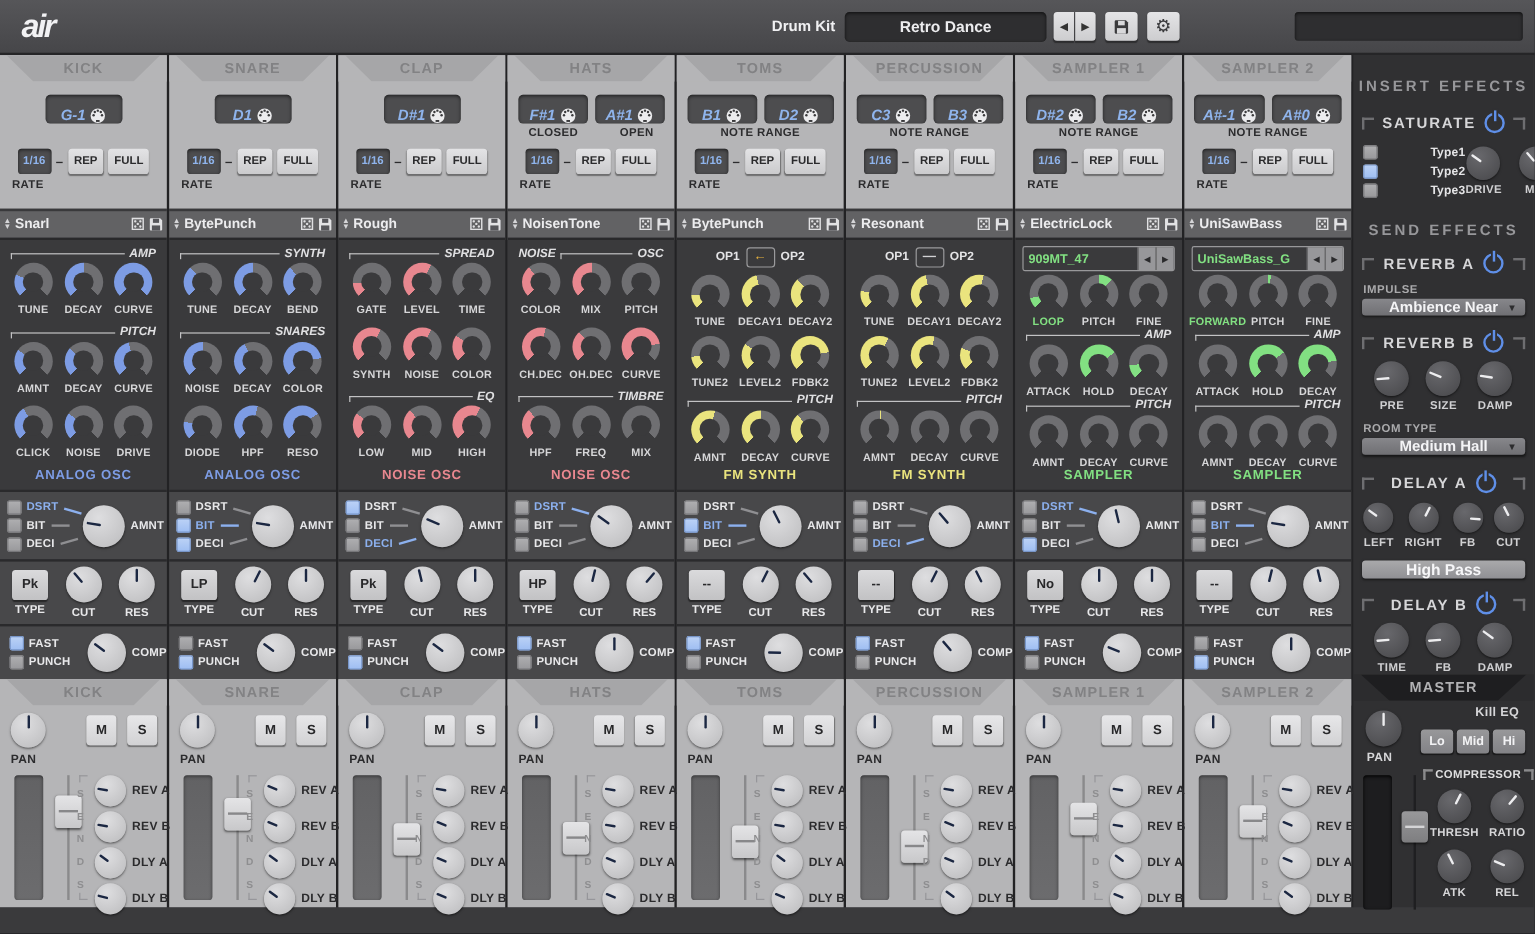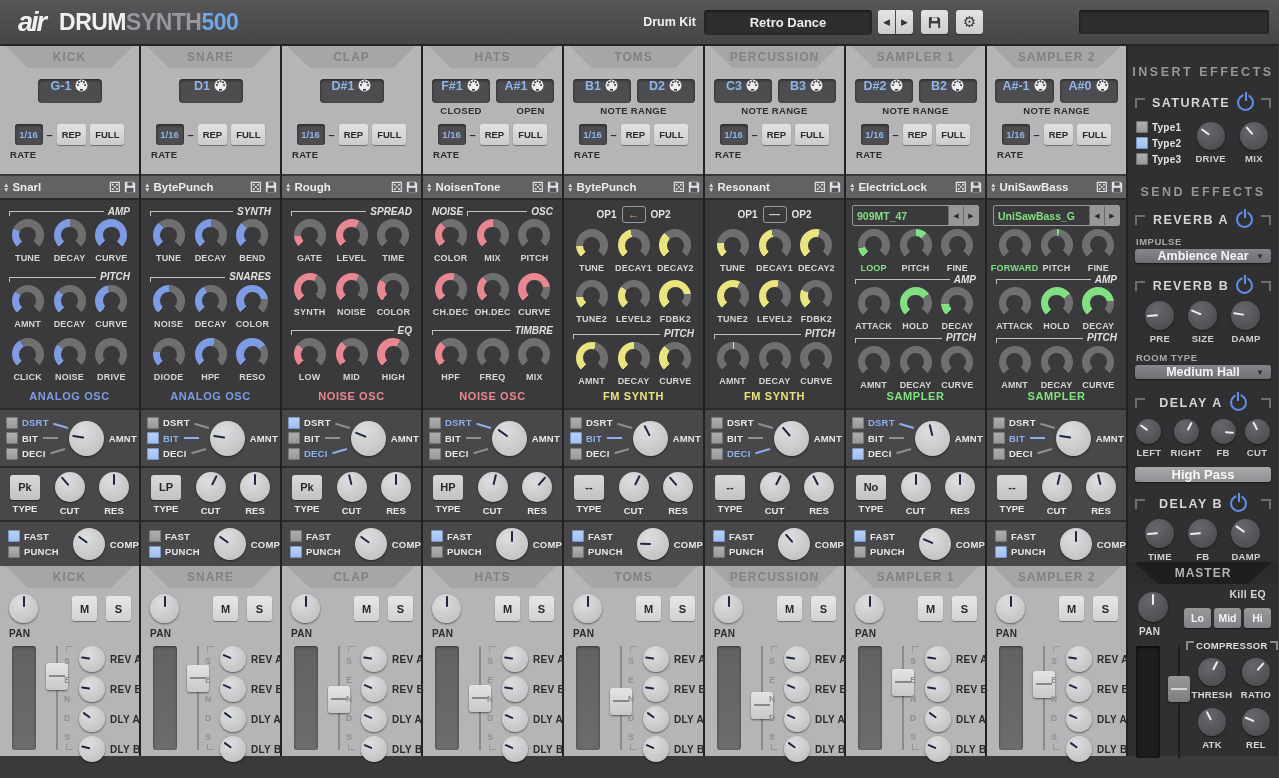--- a/index.html
+++ b/index.html
@@ -41,22 +41,22 @@
   
   .ltsec{background:#b5b5b7;}
   .trapwrap{height:22px;position:relative;background:#b5b5b7;}
   .trap{position:absolute;inset:0;background:#a6a6a8;clip-path:polygon(4% 0,96% 0,80% 100%,20% 100%);}
   .trapname{position:absolute;inset:0;display:flex;align-items:center;justify-content:center;
     color:#828284;font-weight:bold;font-size:12px;letter-spacing:1px;}
 
   
   .sec-top{height:128px;display:flex;flex-direction:column;}
   .noterow{display:flex;justify-content:center;gap:6px;margin-top:11px;padding:0 6px;}
-  .notebtn{background:#4d4d4f;border-radius:4px;height:24px;display:flex;align-items:flex-start;
-    justify-content:center;gap:4px;padding:0 7px;box-shadow:inset 0 1px 3px #0009;min-width:44px;}
+  .notebtn{background:#4d4d4f;border-radius:4px;height:24px;display:flex;align-items:flex-end;
+    justify-content:center;gap:4px;padding:0 7px;box-shadow:inset 0 1px 3px #0009;min-width:44px;font-style:italic;}
   .notebtn.single{min-width:50px;}
   .notetxt{color:#8fb4ec;font-weight:bold;font-size:12.5px;}
   .capsrow{height:15px;display:flex;justify-content:space-around;align-items:center;
     color:#2c2c2e;font-weight:bold;font-size:9.5px;letter-spacing:.3px;}
   .raterow{display:flex;align-items:center;justify-content:center;gap:4px;margin-top:6px;}
   .ratebox{width:28px;height:21px;background:#4d4d4f;border-radius:3px;display:flex;align-items:center;
     justify-content:center;color:#8fb4ec;font-weight:bold;font-size:9.5px;box-shadow:inset 0 1px 3px #0009;}
   .dash{color:#2c2c2e;font-weight:bold;font-size:11px;}
   .lbtn{height:21px;background:linear-gradient(#e3e3e5,#cbcbcd);border-radius:3px;color:#2b2b2d;
     font-weight:bold;font-size:9.5px;display:flex;align-items:center;justify-content:center;
@@ -150,21 +150,21 @@
   .fxcorner{width:8px;height:8px;border-left:2px solid #6e6e71;border-top:2px solid #6e6e71;flex:none;}
   .fxcorner.r{border-left:0;border-right:2px solid #6e6e71;}
   .fxtitle{flex:1;display:flex;align-items:center;justify-content:center;gap:7px;
     font-weight:bold;font-size:12.5px;letter-spacing:1.5px;color:#d6d6d8;}
   .pwr{width:13px;height:13px;border:2px solid #5f8fe8;border-radius:50%;position:relative;display:block;}
   .pwr:before{content:"";position:absolute;left:calc(50% - 1px);top:-4px;width:2px;height:9px;
     background:#5f8fe8;box-shadow:0 0 0 1.5px #303032;}
   .satbody{display:flex;align-items:center;justify-content:space-between;padding:10px 10px 0 8px;}
   .typecol{display:flex;flex-direction:column;gap:4px;}
   .typerow{display:flex;align-items:center;gap:4px;}
-  .typerow .cblab{font-size:10px;color:#e4e4e6;}
+  .typerow .cblab{font-size:10px;color:#e4e4e6;margin-left:40px;}
   .dkcell{display:flex;flex-direction:column;align-items:center;}
   .dkcell .klab{font-weight:bold;font-size:9.5px;color:#d0d0d2;margin-top:3px;letter-spacing:.3px;}
   .dknobs{display:flex;justify-content:center;gap:14px;}
   .fldlab{font-weight:bold;font-size:9.5px;letter-spacing:.5px;color:#aaaaac;margin:8px 0 2px 8px;}
   .dropdown{height:21px;margin:0 7px;background:linear-gradient(#87878b,#6f6f73);border-radius:3px;
     display:flex;align-items:center;justify-content:center;color:#f4f4f6;font-weight:bold;font-size:12.5px;
     position:relative;box-shadow:0 1px 2px #0008;}
   .dropdown .dd{position:absolute;right:7px;font-size:8px;color:#2c2c2e;}
   .bigbtn{height:22px;margin:9px 7px 0 7px;background:linear-gradient(#a9a9ab,#909094);border-radius:3px;
     display:flex;align-items:center;justify-content:center;color:#f6f6f8;font-weight:bold;font-size:13px;
@@ -185,21 +185,20 @@
   .cbr.r{border-right:2px solid #8a8a8c;margin-left:2px;}
 </style>
 </head>
 <body>
 
 <div id="app">
 
 
   <div id="phead">
     <span id="logo">air</span>
-    <span id="brand"><span class="b1">DRUM</span><span class="b2">SYNTH</span><span class="b3">500</span></span>
     <span id="kitlabel">Drum Kit</span>
     <div id="kitsel">Retro Dance</div>
     <div class="hbtn arrow l">◀</div>
     <div class="hbtn arrow r">▶</div>
     <div class="hbtn sq">
       <svg width="13" height="13" viewBox="0 0 14 14">
           <path d="M1 2 q0-1 1-1 h9 l2 2 v9 q0 1 -1 1 h-10 q-1 0 -1-1 z" fill="#3a3a3c"></path>
           <rect x="4" y="1.5" width="6" height="4" fill="#d8d8da"></rect>
           <rect x="3" y="8" width="8" height="5" fill="#d8d8da"></rect>
         </svg>

